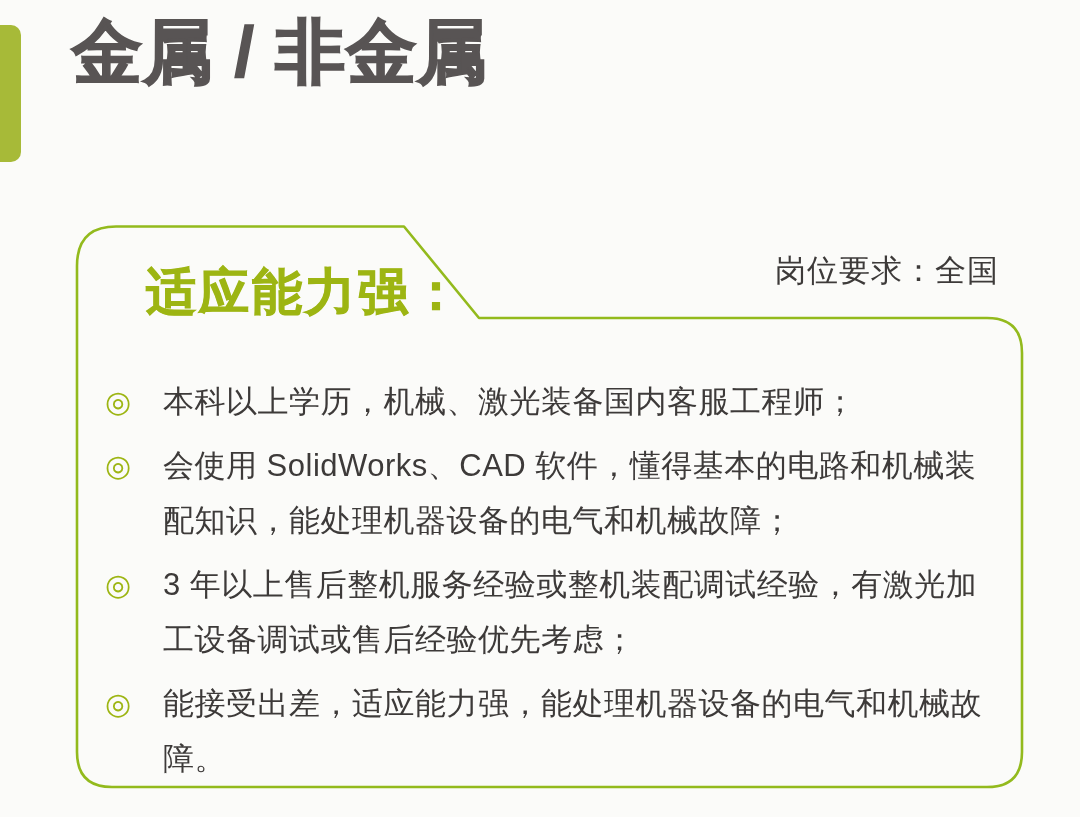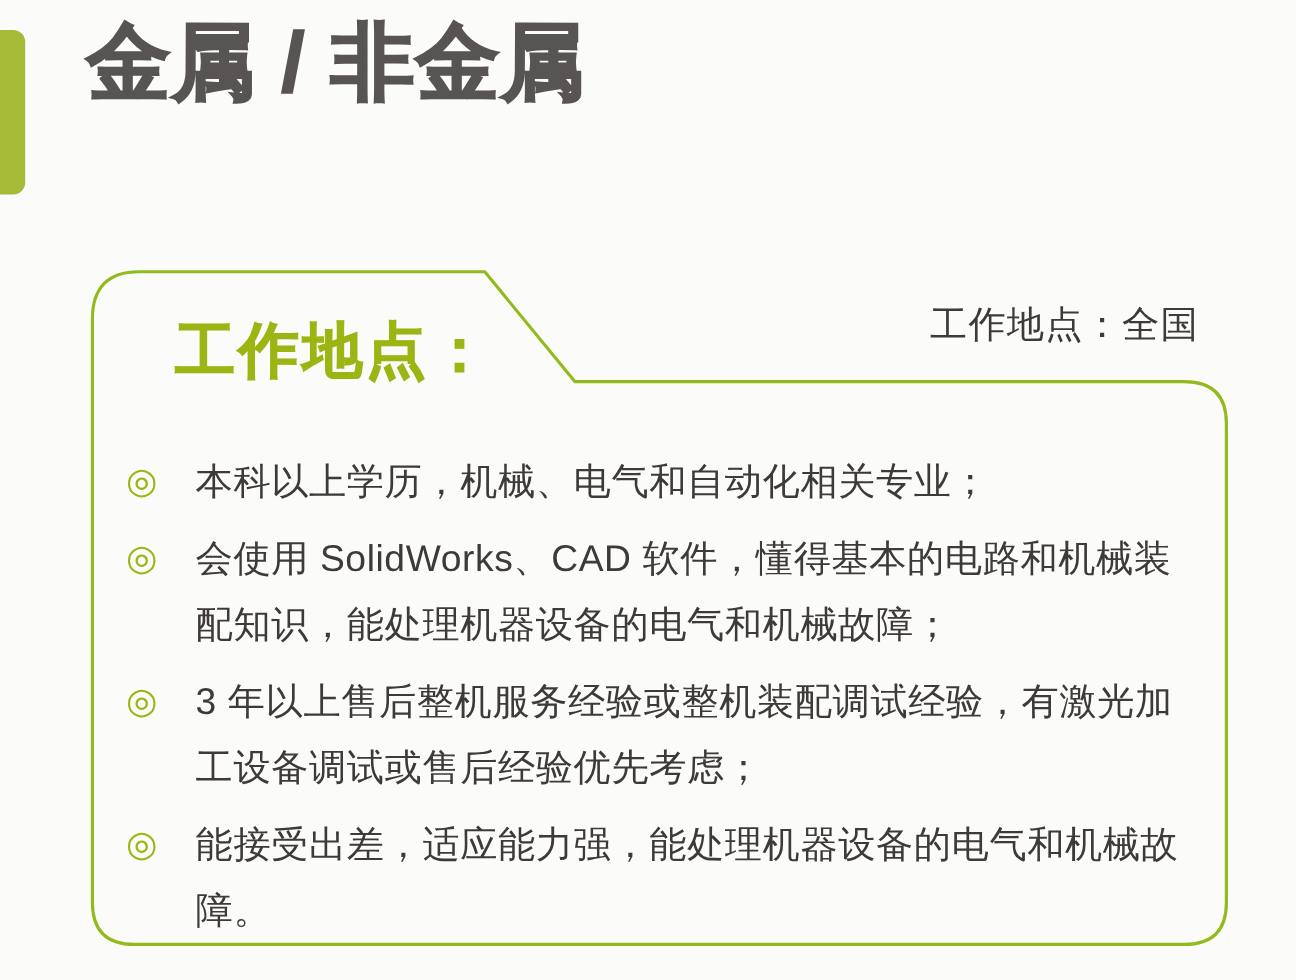--- a/index.html
+++ b/index.html
@@ -116,43 +116,43 @@
 <body>
 
 <div class="poster">
 
   <div class="accent-bar"></div>
 
   <h1 class="title">
     <span class="title-line">金属 / 非金属</span>
   </h1>
 
-  <div class="location">工作地点：全国</div>
+  <div class="location">岗位要求：全国</div>
 
   <svg class="box-outline" viewBox="0 0 1080 817" xmlns="http://www.w3.org/2000/svg">
     <path d="M 116 226.5
              H 404
              L 479 318
              H 987
              Q 1022 318 1022 353
              V 752
              Q 1022 787 987 787
              H 112
              Q 77 787 77 752
              V 266
              Q 77 226.5 116 226.5
              Z"></path>
   </svg>
 
-  <div class="req-heading">工作地点：</div>
+  <div class="req-heading">适应能力强：</div>
 
   <ul class="req-list">
     <li class="req-item">
       <span class="bullet">◎</span>
-      <span class="req-text">本科以上学历，机械、电气和自动化相关专业；</span>
+      <span class="req-text">本科以上学历，机械、激光装备国内客服工程师；</span>
     </li>
     <li class="req-item">
       <span class="bullet">◎</span>
       <span class="req-text">会使用 SolidWorks、CAD 软件，懂得基本的电路和机械装配知识，能处理机器设备的电气和机械故障；</span>
     </li>
     <li class="req-item">
       <span class="bullet">◎</span>
       <span class="req-text">3 年以上售后整机服务经验或整机装配调试经验，有激光加工设备调试或售后经验优先考虑；</span>
     </li>
     <li class="req-item">

